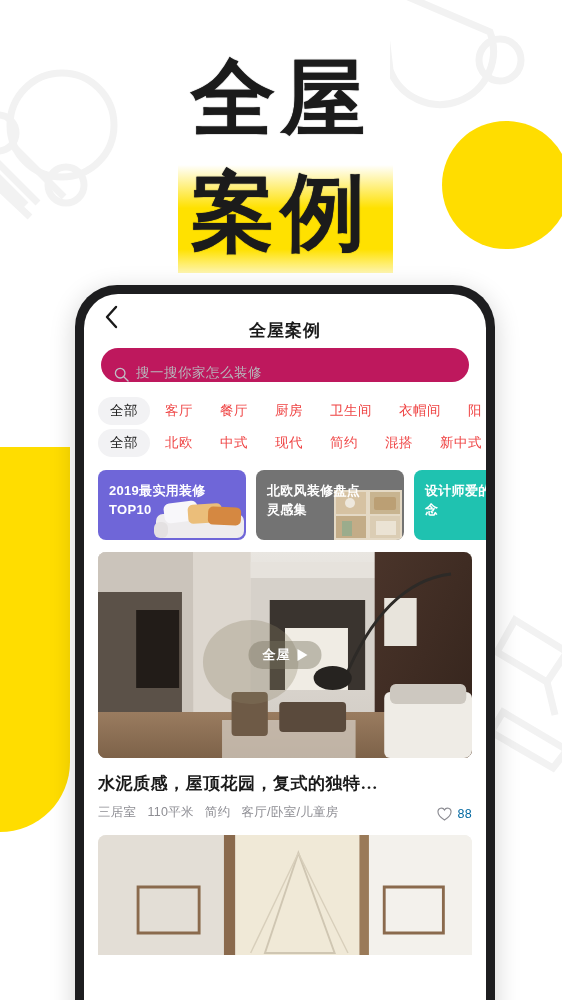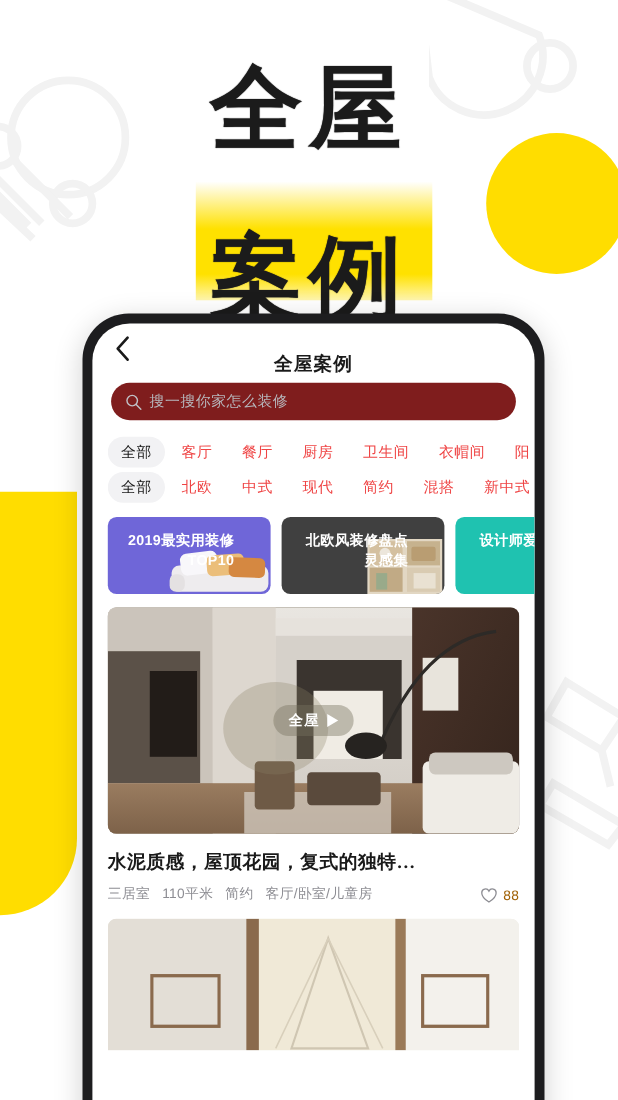--- a/index.html
+++ b/index.html
@@ -30,21 +30,21 @@
     background:linear-gradient(180deg,#ffffff 0%,#ffe100 40%,#ffe100 78%,#fff6b0 100%);
   }
   .hero-line{
     position:absolute;width:100%;text-align:center;
     font-weight:bold;color:#1b1b1b;letter-spacing:6px;
     font-size:84px;line-height:84px;
     font-family:"DejaVu Sans","Liberation Sans",sans-serif;
     text-shadow:0 0 1px #1b1b1b;
   }
   .hero-line.l1{top:22px;}
-  .hero-line.l2{top:136px;margin-top:41px;}
+  .hero-line.l2{top:136px;}
 
   
   .phone{
     position:absolute;left:75px;top:285px;width:420px;height:760px;
     background:#1d1d1f;border-radius:42px 42px 0 0;
     padding:9px 9px 0 9px;
     box-shadow:0 6px 26px rgba(0,0,0,.18);
   }
   .screen{
     width:100%;height:100%;background:#ffffff;
@@ -56,46 +56,46 @@
   .back-icon{position:absolute;left:14px;top:10px;width:26px;height:26px;
     display:flex;align-items:center;justify-content:center;cursor:pointer;}
   .nav-title{
     width:100%;text-align:center;font-size:17px;font-weight:bold;color:#1a1a1a;
     letter-spacing:1px;
   }
 
   
   .search-wrap{padding:6px 17px 0 17px;}
   .search-bar{
-    height:34px;background:#7f1d1d;border-radius:17px;
-    display:flex;align-items:center;padding:0 13px;gap:7px;
+    height:34px;background:#be185d;border-radius:17px;
+    display:flex;align-items:flex-end;padding:0 13px;gap:7px;
   }
   .search-ph{font-size:13.5px;color:#b7b7bc;letter-spacing:.5px;}
 
   
   .chips{padding:13px 0 0 14px;font-family:Liberation Serif, serif;}
   .chip-row{display:flex;align-items:center;gap:3px;height:32px;white-space:nowrap;overflow:hidden;}
   .chip{
     font-size:13.5px;color:#ef4444;padding:5px 12px;border-radius:14px;
     letter-spacing:.5px;cursor:pointer;
   }
   .chip.active{background:#f2f2f4;color:#1a1a1a;}
 
   
   .banners{display:flex;gap:10px;padding:11px 0 0 14px;overflow:hidden;}
   .banner{
     width:148px;height:70px;border-radius:8px;flex:0 0 auto;
     position:relative;overflow:hidden;padding:11px 0 0 11px;
   }
   .banner-txt{
     font-size:13px;color:#fff;font-weight:bold;line-height:19px;
-    letter-spacing:.3px;position:relative;z-index:2;max-width:104px;text-align:right;
+    letter-spacing:.3px;position:relative;z-index:2;max-width:104px;
   }
   .b1{background:#6f66d8;}
-  .b2{background:#404040;}
+  .b2{background:#737373;}
   .b3{background:#1fc2b0;}
   .b-art{position:absolute;right:0;bottom:0;z-index:1;opacity:.97;}
 
   
   .card{padding:12px 14px 0 14px;}
   .photo{
     width:100%;height:206px;border-radius:8px;overflow:hidden;position:relative;
     background:#8d8375;
   }
   .play-badge{
@@ -109,21 +109,21 @@
   .card-title{
     font-size:17px;font-weight:bold;color:#1a1a1a;margin-top:14px;
     letter-spacing:.5px;white-space:nowrap;overflow:hidden;text-overflow:ellipsis;font-family:Liberation Serif, serif;
   }
   .card-meta{
     display:flex;align-items:flex-end;margin-top:9px;font-size:12.5px;color:#8d8d93;
     letter-spacing:.3px;
   }
   .meta-item{margin-right:11px;}
   .like{margin-left:auto;display:flex;align-items:center;gap:5px;}
-  .like-count{font-size:12.5px;color:#a16207;}
+  .like-count{font-size:12.5px;color:#0369a1;}
 
   .photo2{
     width:100%;height:120px;border-radius:8px 8px 0 0;margin-top:14px;overflow:hidden;
   }
 </style>
 </head>
 <body>
 
 <div class="bg-layer">
 

